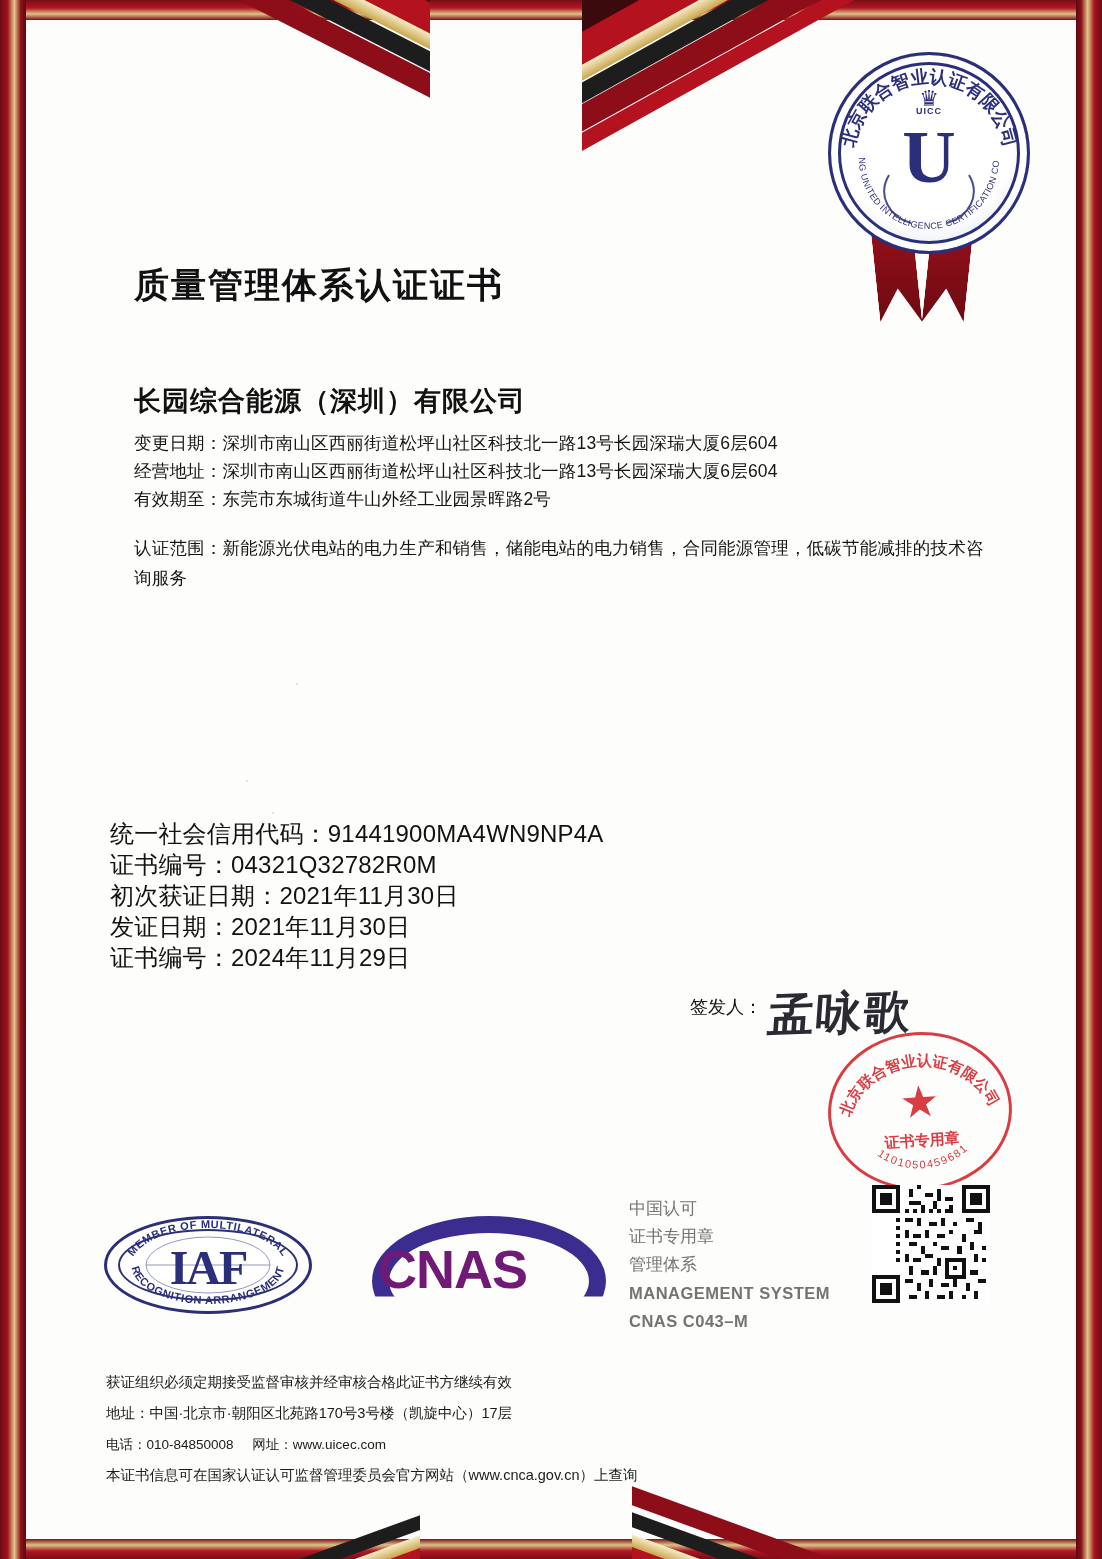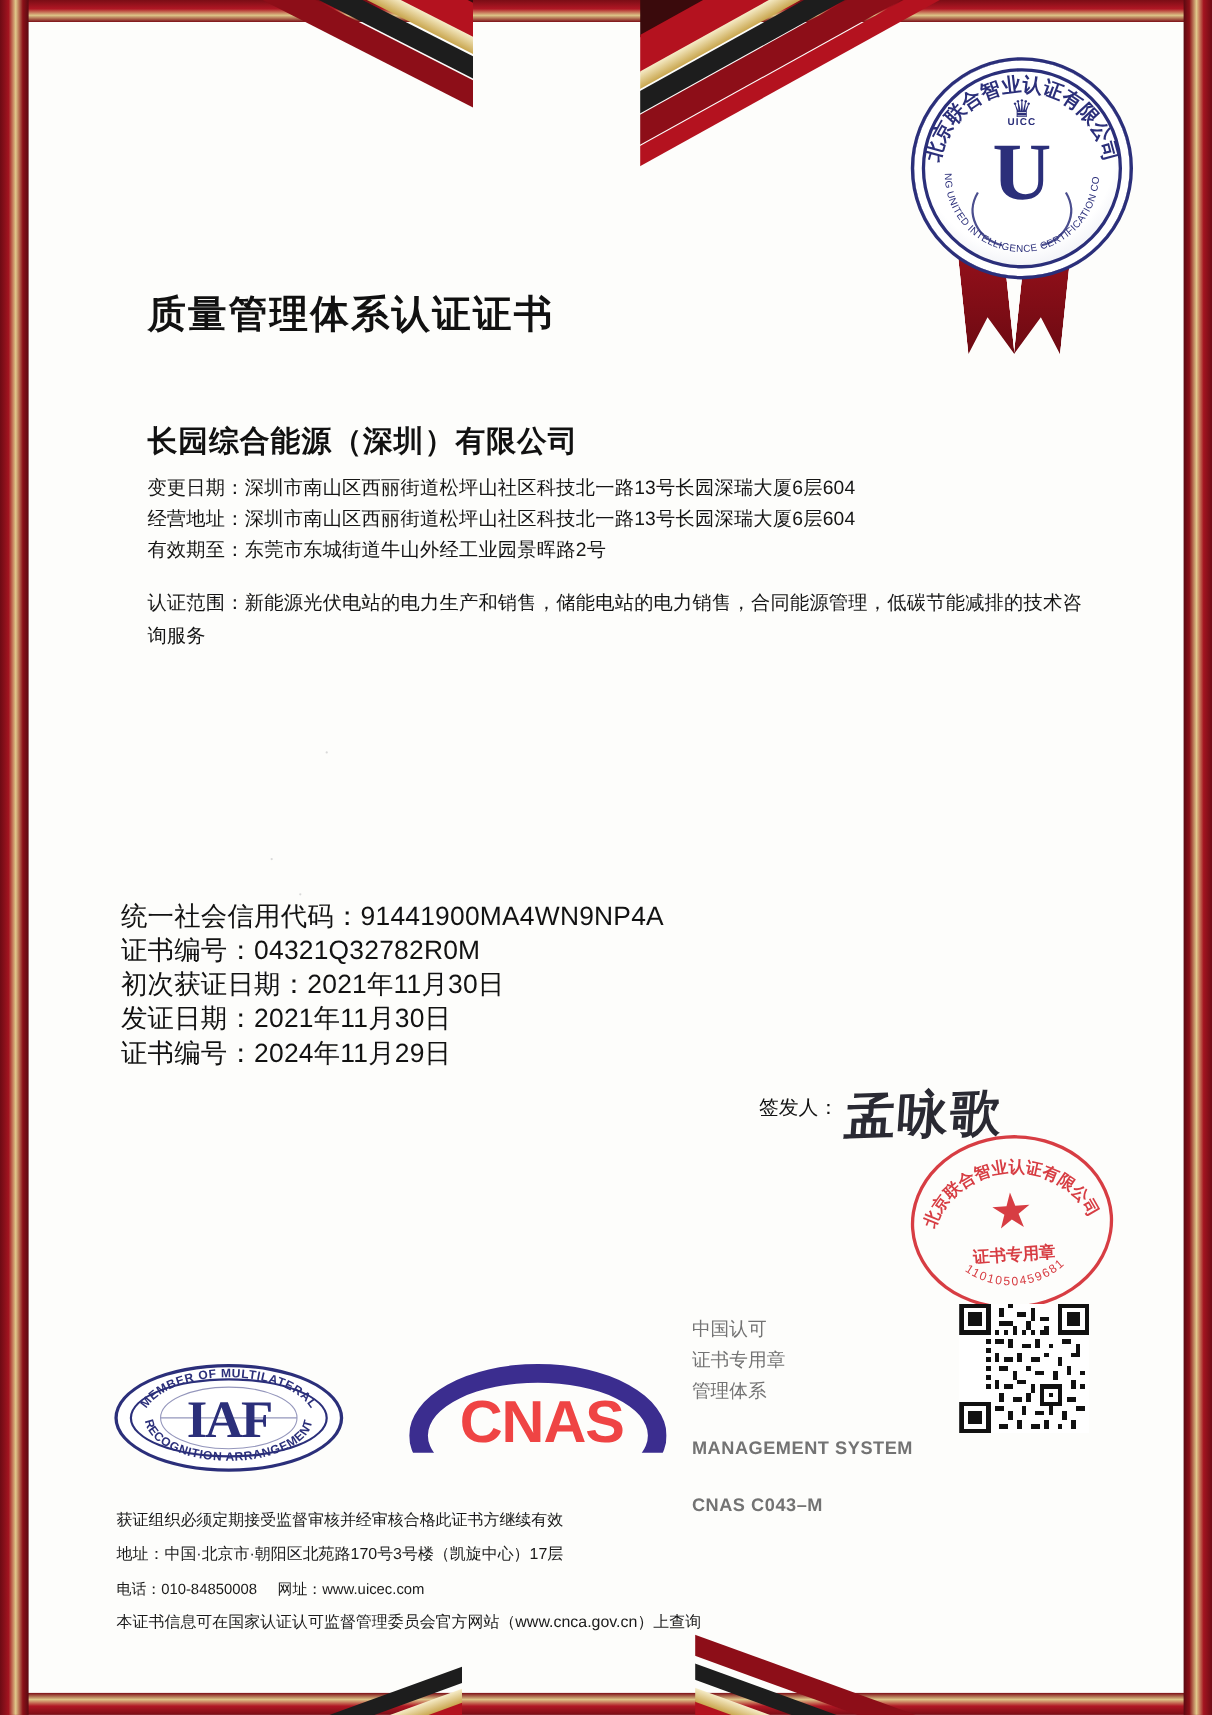--- a/index.html
+++ b/index.html
@@ -286,35 +286,33 @@
     border: 17px solid #3b2d8f;
     border-radius: 50%;
     clip-path: polygon(0 0,100% 0,100% 62%,0 62%);
   }
   .cnas .word {
     position: absolute;
     left: 6px; top: 28px;
     font-family: "Liberation Sans", sans-serif;
     font-size: 54px;
     font-weight: bold;
-    color: #ef4444;
+    color: #701a75;
     letter-spacing: -1px;
-    margin-left: 40px;
   }
   .cnas-text {
     margin-left: 42px;
     font-size: 17px;
     color: #737373;
     line-height: 28px;
   }
   .cnas-text .en {
     font-weight: bold;
     letter-spacing: 0.5px;
     font-size: 16.5px;
-    margin-top: 24px;
   }
 
   
   .footer {
     position: absolute;
     left: 106px;
     top: 1367px;
     width: 880px;
     font-size: 14.5px;
     color: #1a1a1a;

